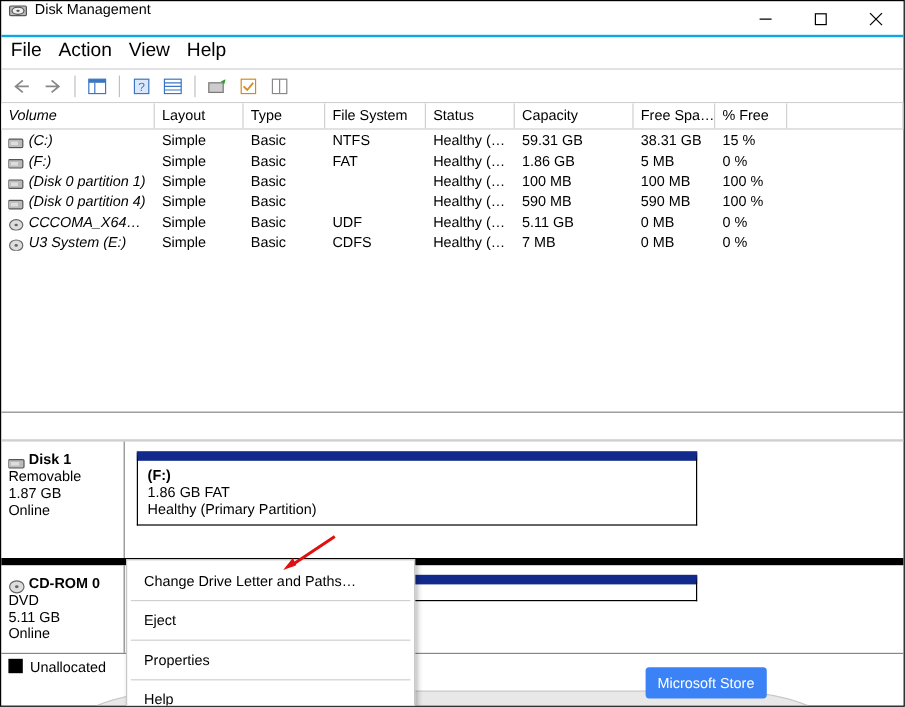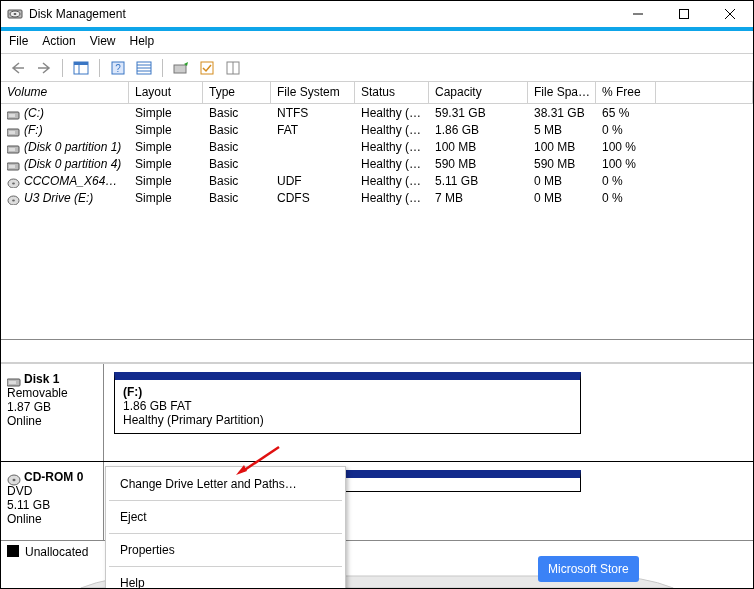--- a/index.html
+++ b/index.html
@@ -9,24 +9,23 @@
     font-size: 12px;
     background: #fff;
     width: 754px;
     height: 589px;
     overflow: hidden;
     position: relative;
     border: 1px solid #000;
   }
   .titlebar {
     display: flex;
-    align-items: center;
     height: 30px;
     padding: 0 0 0 6px;
-    border-bottom: 4px solid #0ea5e9;
+    border-bottom: 2px solid #0ea5e9;
   }
   .titlebar .app-icon {
     width: 16px; height: 16px;
     margin-right: 6px;
     display: inline-flex;
     align-items: center;
     justify-content: center;
   }
   .titlebar .title {
     flex: 1;
@@ -38,21 +37,21 @@
     align-items: center;
     justify-content: center;
     font-size: 12px;
     cursor: pointer;
   }
   .menubar {
     display: flex;
     gap: 14px;
     padding: 3px 8px 5px 8px;
     border-bottom: 1px solid #d0d0d0;
-    font-size: 12px;
+    font-size: 16px;
   }
   .menubar span { cursor: pointer; }
   .toolbar {
     display: flex;
     align-items: center;
     gap: 4px;
     padding: 3px 6px;
     border-bottom: 1px solid #d0d0d0;
     height: 28px;
   }
@@ -115,21 +114,21 @@
     margin-right: 4px;
     vertical-align: middle;
   }
   .disk-svg { vertical-align: middle; }
   .lower-pane {
     position: relative;
     margin-top: 22px;
   }
   .disk-block {
     display: flex;
-    border-top: 1px solid #000000;
+    border-top: 6px solid #000000;
   }
   .disk-label {
     width: 103px;
     padding: 4px 6px;
     border-right: 1px solid #888;
     font-size: 12px;
   }
   .disk-label .disk-name { margin-top: 4px;}
   .disk-label .disk-name .icon {
     display: inline-block;
@@ -314,37 +313,37 @@
 </div>
 
 <div class="table-wrap">
   <div class="grid-header">
     <div class="hcell col-vol">Volume</div>
     <div class="hcell col-layout">Layout</div>
     <div class="hcell col-type">Type</div>
     <div class="hcell col-fs">File System</div>
     <div class="hcell col-status">Status</div>
     <div class="hcell col-cap">Capacity</div>
-    <div class="hcell col-free">File Spa…</div>
+    <div class="hcell col-free">Free Spa…</div>
     <div class="hcell col-pct">% Free</div>
     <div class="hcell col-extra"></div>
   </div>
   <div class="grid-body" id="grid-body">
       <div class="grid-row">
         <div class="cell col-vol"><span class="vol-icon"><svg class="disk-svg" width="13" height="11">
               <rect x="0" y="2" width="12" height="7" rx="1" fill="#bbb" stroke="#555"></rect>
               <rect x="2" y="4" width="6" height="3" fill="#ddd"></rect>
             </svg></span><span>(C:)</span></div>
         <div class="cell col-layout">Simple</div>
         <div class="cell col-type">Basic</div>
         <div class="cell col-fs">NTFS</div>
         <div class="cell col-status">Healthy (B…</div>
         <div class="cell col-cap">59.31 GB</div>
         <div class="cell col-free">38.31 GB</div>
-        <div class="cell col-pct">65 %</div>
+        <div class="cell col-pct">15 %</div>
       </div>
       <div class="grid-row">
         <div class="cell col-vol"><span class="vol-icon"><svg class="disk-svg" width="13" height="11">
               <rect x="0" y="2" width="12" height="7" rx="1" fill="#bbb" stroke="#555"></rect>
               <rect x="2" y="4" width="6" height="3" fill="#ddd"></rect>
             </svg></span><span>(F:)</span></div>
         <div class="cell col-layout">Simple</div>
         <div class="cell col-type">Basic</div>
         <div class="cell col-fs">FAT</div>
         <div class="cell col-status">Healthy (P…</div>
@@ -388,21 +387,21 @@
         <div class="cell col-fs">UDF</div>
         <div class="cell col-status">Healthy (P…</div>
         <div class="cell col-cap">5.11 GB</div>
         <div class="cell col-free">0 MB</div>
         <div class="cell col-pct">0 %</div>
       </div>
       <div class="grid-row">
         <div class="cell col-vol"><span class="vol-icon"><svg class="disk-svg" width="13" height="11">
               <ellipse cx="6.5" cy="5.5" rx="5.5" ry="4.5" fill="#ddd" stroke="#666"></ellipse>
               <ellipse cx="6.5" cy="5.5" rx="1.4" ry="1.1" fill="#666"></ellipse>
-            </svg></span><span>U3 Drive (E:)</span></div>
+            </svg></span><span>U3 System (E:)</span></div>
         <div class="cell col-layout">Simple</div>
         <div class="cell col-type">Basic</div>
         <div class="cell col-fs">CDFS</div>
         <div class="cell col-status">Healthy (P…</div>
         <div class="cell col-cap">7 MB</div>
         <div class="cell col-free">0 MB</div>
         <div class="cell col-pct">0 %</div>
       </div>
     </div>
 </div>

